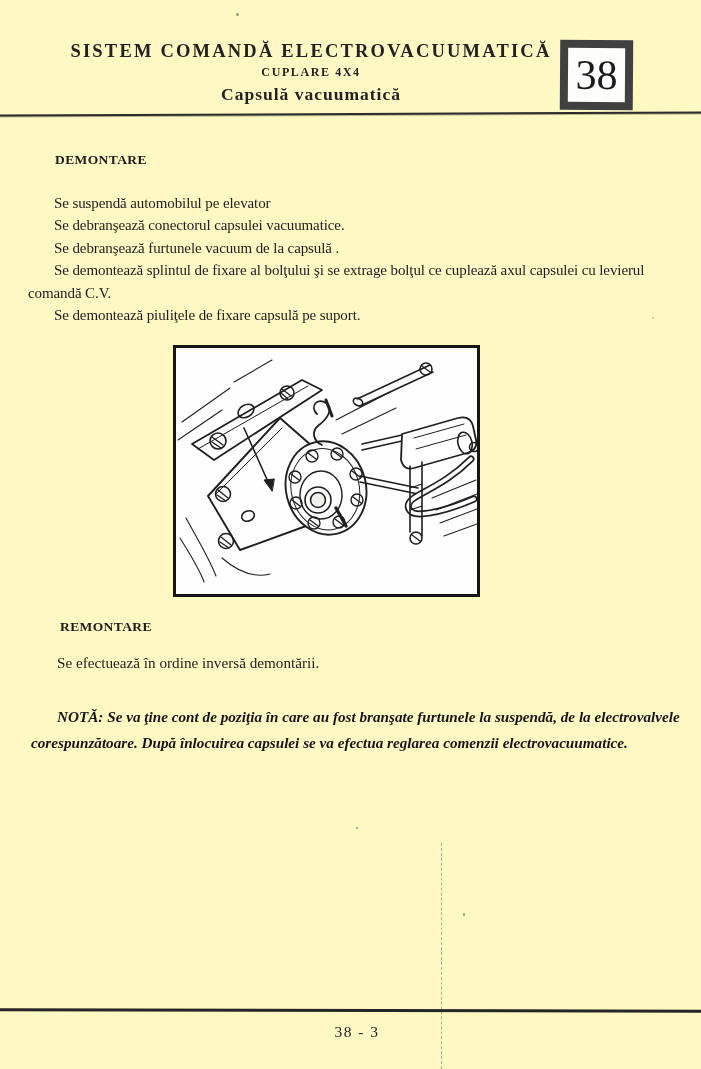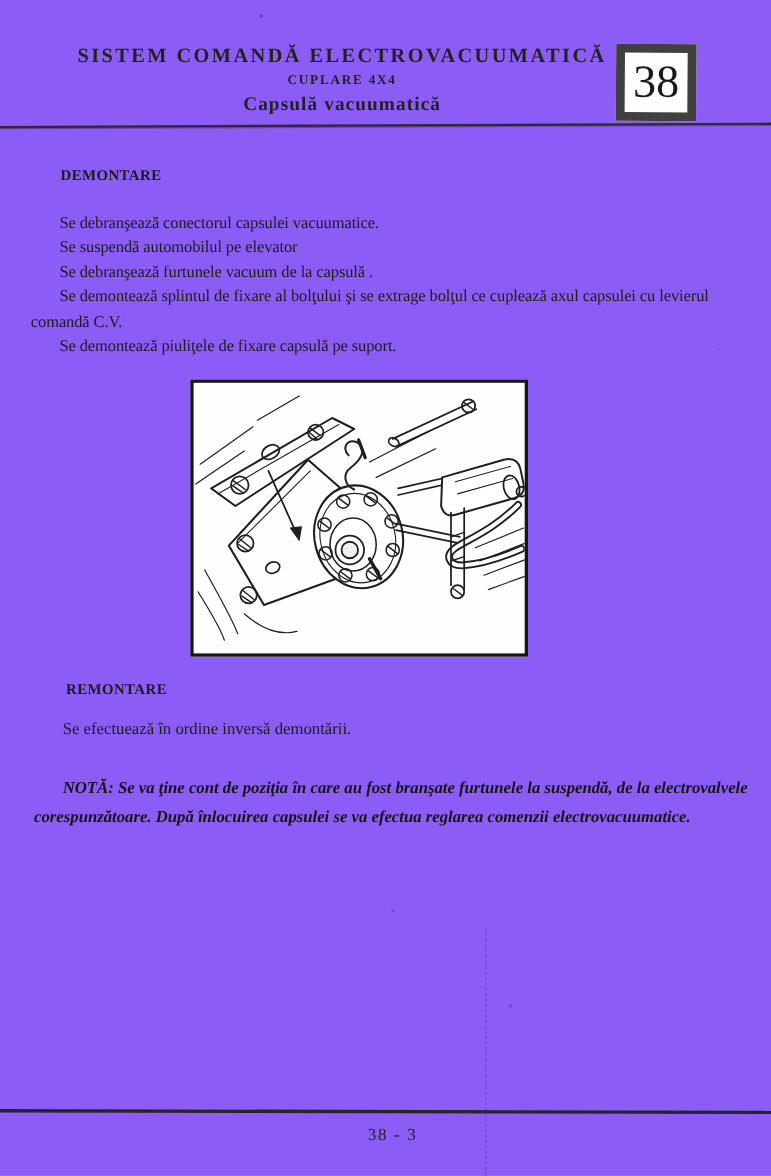--- a/index.html
+++ b/index.html
@@ -1,20 +1,20 @@
 <!DOCTYPE html>
 <html><head>
 <meta charset="utf-8">
 <style>
   html,body{margin:0;padding:0;background:#d8d8d8;}
   .page{
     position:relative;
     width:701px;height:1069px;
     margin:0 auto;
-    background:#8b5cf6;
+    background:#fef9c3;
     font-family:"Liberation Serif", serif;
     color:#1d1d1d;
     overflow:hidden;
   }
   
   .title-block{
     position:absolute;top:41px;left:0;width:622px;
     text-align:center;font-weight:bold;color:#222;
   }
   .title-line1{font-size:18.5px;letter-spacing:2.2px;white-space:nowrap;}
@@ -92,22 +92,22 @@
   </div>
 
   <div class="chapter-box">
     <span>38</span>
   </div>
 
   <div class="header-rule"></div>
 
   <section class="sec-demontare">
     <h2 class="sec-heading">DEMONTARE</h2>
+    <p class="step">Se suspendă automobilul pe elevator</p>
     <p class="step">Se debranşează conectorul capsulei vacuumatice.</p>
-    <p class="step">Se suspendă automobilul pe elevator</p>
     <p class="step">Se debranşează furtunele vacuum de la capsulă .</p>
     <p class="step">Se demontează splintul de fixare al bolţului şi se extrage bolţul ce cuplează axul capsulei cu levierul comandă C.V.</p>
     <p class="step">Se demontează piuliţele de fixare capsulă pe suport.</p>
   </section>
 
   <figure class="figure">
     <svg viewBox="0 0 301 246" fill="none" stroke="#1f1f1f" stroke-width="1.6" stroke-linecap="round" stroke-linejoin="round">
 
       <path d="M6,74 L54,40" stroke-width="1.1"></path>
       <path d="M2,92 L46,62" stroke-width="1.1"></path>

